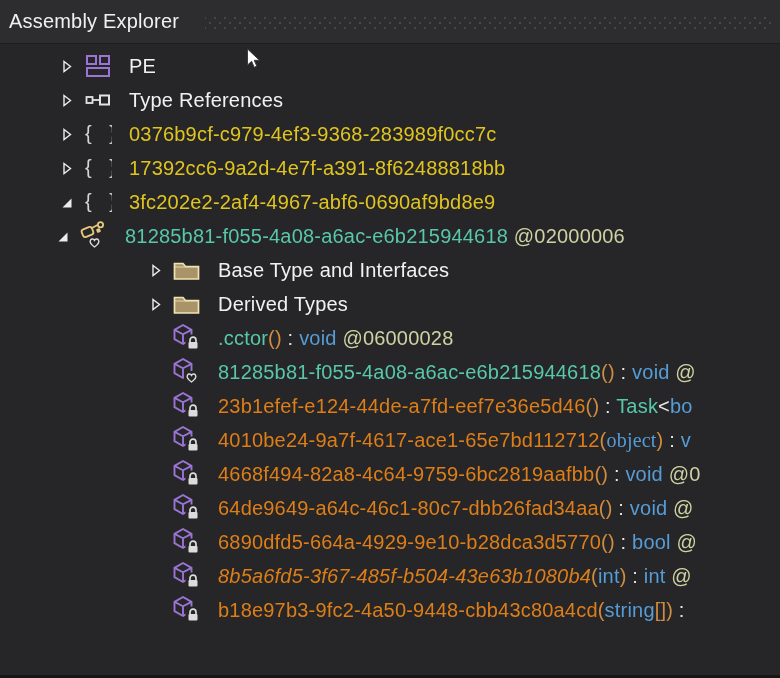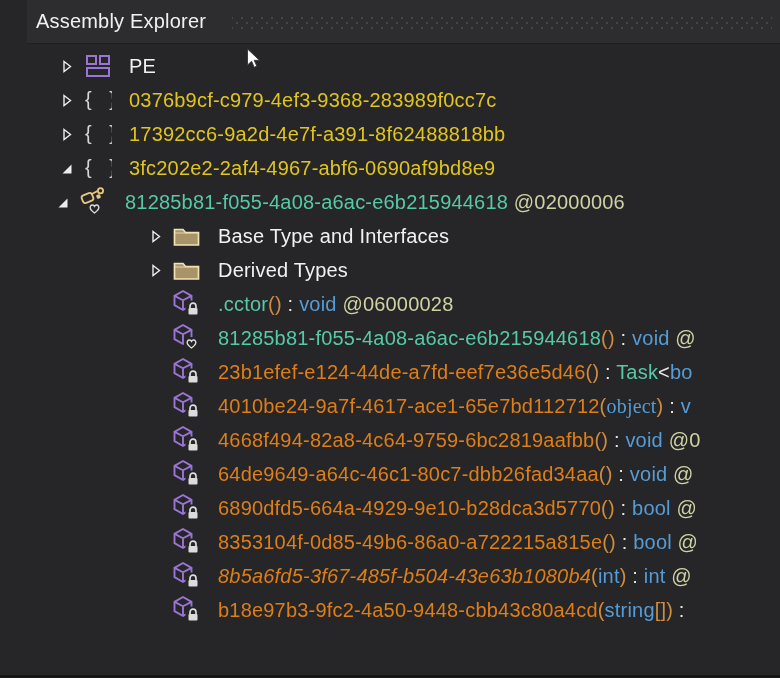--- a/index.html
+++ b/index.html
@@ -5,21 +5,21 @@
   html,body { margin:0; padding:0; background:#1b1b1c; }
   #screen {
     position:relative; width:780px; height:678px; overflow:hidden;
     background:var(--panel-bg); font-family:"Liberation Sans","DejaVu Sans",sans-serif;
     -webkit-font-smoothing:antialiased;
   }
   
   #titlebar {
     position:absolute; top:0; left:0; right:0; height:44px;
     background:var(--titlebar-bg); border-bottom:1px solid #1e1e1f;
-    display:flex; align-items:center; padding-left:9px; box-sizing:border-box;margin-left:27px;
+    display:flex; align-items:center; padding-left:9px; box-sizing:border-box;
   }
   #title { font-size:20px; color:var(--title-text); letter-spacing:0.2px; }
   #grip {
     flex:1; height:13px; margin:4px 8px 0 26px;
     background-image:
       radial-gradient(circle, var(--grip-dot) 1.2px, transparent 1.5px),
       radial-gradient(circle, var(--grip-dot) 1.2px, transparent 1.5px);
     background-size:10px 10px, 10px 10px;
     background-position:0 1px, 5px 6px;
   }
@@ -55,20 +55,31 @@
   <svg width="26" height="24" viewBox="0 0 26 24">
     <rect x="2" y="2" width="9" height="8" style="fill:none;stroke:var(--icon-purple);stroke-width:2"></rect>
     <rect x="15" y="2" width="9" height="8" style="fill:none;stroke:var(--icon-purple);stroke-width:2"></rect>
     <rect x="2" y="14" width="22" height="8" style="fill:none;stroke:var(--icon-purple);stroke-width:2"></rect>
   </svg>
 </span><span class="label"><span style="color: var(--default);">PE</span></span></div>
       <div class="row lvl1"><span class="expander">
   <svg width="16" height="17" viewBox="0 0 16 17">
     <path d="M5 3.5 L11.5 8.5 L5 13.5 Z" style="fill:none;stroke:#ececec;stroke-width:1.4"></path>
   </svg>
+</span><span class="icon icon-reference">
+  <svg width="26" height="18" viewBox="0 0 26 18">
+    <rect x="1.5" y="6" width="6" height="6" style="fill:none;stroke:var(--icon-gray);stroke-width:1.8"></rect>
+    <line x1="7.5" y1="9" x2="15" y2="9" style="stroke:var(--icon-gray);stroke-width:1.8"></line>
+    <rect x="15" y="4.5" width="9" height="9" style="fill:none;stroke:var(--icon-gray);stroke-width:2"></rect>
+  </svg>
+</span><span class="label"><span style="color: var(--default);">Type References</span></span></div>
+      <div class="row lvl1"><span class="expander">
+  <svg width="16" height="17" viewBox="0 0 16 17">
+    <path d="M5 3.5 L11.5 8.5 L5 13.5 Z" style="fill:none;stroke:#ececec;stroke-width:1.4"></path>
+  </svg>
 </span><span class="icon icon-namespace">
   <svg width="28" height="24" viewBox="0 0 28 24">
     <text x="1" y="18" style="fill:#d6d6d6;font-family:'Liberation Sans',sans-serif;font-size:20px;letter-spacing:6px">{ }</text>
   </svg>
 </span><span class="label"><span style="color: var(--namespace);">0376b9cf-c979-4ef3-9368-283989f0cc7c</span></span></div>
       <div class="row lvl1"><span class="expander">
   <svg width="16" height="17" viewBox="0 0 16 17">
     <path d="M5 3.5 L11.5 8.5 L5 13.5 Z" style="fill:none;stroke:#ececec;stroke-width:1.4"></path>
   </svg>
 </span><span class="icon icon-namespace">
@@ -200,31 +211,20 @@
       <div class="row lvl3"><span class="expander"></span><span class="icon icon-method-lock">
   <svg width="30" height="30" viewBox="0 0 30 30">
     <path d="M11 2 L19.5 6.8 V16.2 L11 21 L2.5 16.2 V6.8 Z" style="fill:none;stroke:var(--icon-purple);stroke-width:1.9"></path>
     <path d="M2.5 6.8 L11 11.3 L19.5 6.8 M11 11.3 V21" style="fill:none;stroke:var(--icon-purple);stroke-width:1.9"></path>
     <g transform="translate(15,13)">
       <rect x="-1.5" y="-1.5" width="15" height="16" rx="2" style="fill:var(--panel-bg)"></rect>
       <path d="M3 6 V4.2 a3 3 0 0 1 6 0 V6" style="fill:none;stroke:var(--badge);stroke-width:1.7"></path>
       <rect x="1.5" y="6" width="9" height="6.5" rx="1" style="fill:var(--badge)"></rect>
     </g>
   </svg>
-</span><span class="label"><span style="color: var(--method);">8353104f-0d85-49b6-86a0-a722215a815e</span><span style="color: var(--paren);">()</span><span style="color: var(--plain);"> : </span><span style="color: var(--keyword);">bool</span><span style="color: var(--token);"> @</span></span></div>
-      <div class="row lvl3"><span class="expander"></span><span class="icon icon-method-lock">
-  <svg width="30" height="30" viewBox="0 0 30 30">
-    <path d="M11 2 L19.5 6.8 V16.2 L11 21 L2.5 16.2 V6.8 Z" style="fill:none;stroke:var(--icon-purple);stroke-width:1.9"></path>
-    <path d="M2.5 6.8 L11 11.3 L19.5 6.8 M11 11.3 V21" style="fill:none;stroke:var(--icon-purple);stroke-width:1.9"></path>
-    <g transform="translate(15,13)">
-      <rect x="-1.5" y="-1.5" width="15" height="16" rx="2" style="fill:var(--panel-bg)"></rect>
-      <path d="M3 6 V4.2 a3 3 0 0 1 6 0 V6" style="fill:none;stroke:var(--badge);stroke-width:1.7"></path>
-      <rect x="1.5" y="6" width="9" height="6.5" rx="1" style="fill:var(--badge)"></rect>
-    </g>
-  </svg>
 </span><span class="label"><span style="color: var(--method); font-style: italic;">8b5a6fd5-3f67-485f-b504-43e63b1080b4</span><span style="color: var(--paren);">(</span><span style="color: var(--keyword);">int</span><span style="color: var(--paren);">)</span><span style="color: var(--plain);"> : </span><span style="color: var(--keyword);">int</span><span style="color: var(--token);"> @</span></span></div>
       <div class="row lvl3"><span class="expander"></span><span class="icon icon-method-lock">
   <svg width="30" height="30" viewBox="0 0 30 30">
     <path d="M11 2 L19.5 6.8 V16.2 L11 21 L2.5 16.2 V6.8 Z" style="fill:none;stroke:var(--icon-purple);stroke-width:1.9"></path>
     <path d="M2.5 6.8 L11 11.3 L19.5 6.8 M11 11.3 V21" style="fill:none;stroke:var(--icon-purple);stroke-width:1.9"></path>
     <g transform="translate(15,13)">
       <rect x="-1.5" y="-1.5" width="15" height="16" rx="2" style="fill:var(--panel-bg)"></rect>
       <path d="M3 6 V4.2 a3 3 0 0 1 6 0 V6" style="fill:none;stroke:var(--badge);stroke-width:1.7"></path>
       <rect x="1.5" y="6" width="9" height="6.5" rx="1" style="fill:var(--badge)"></rect>
     </g>

